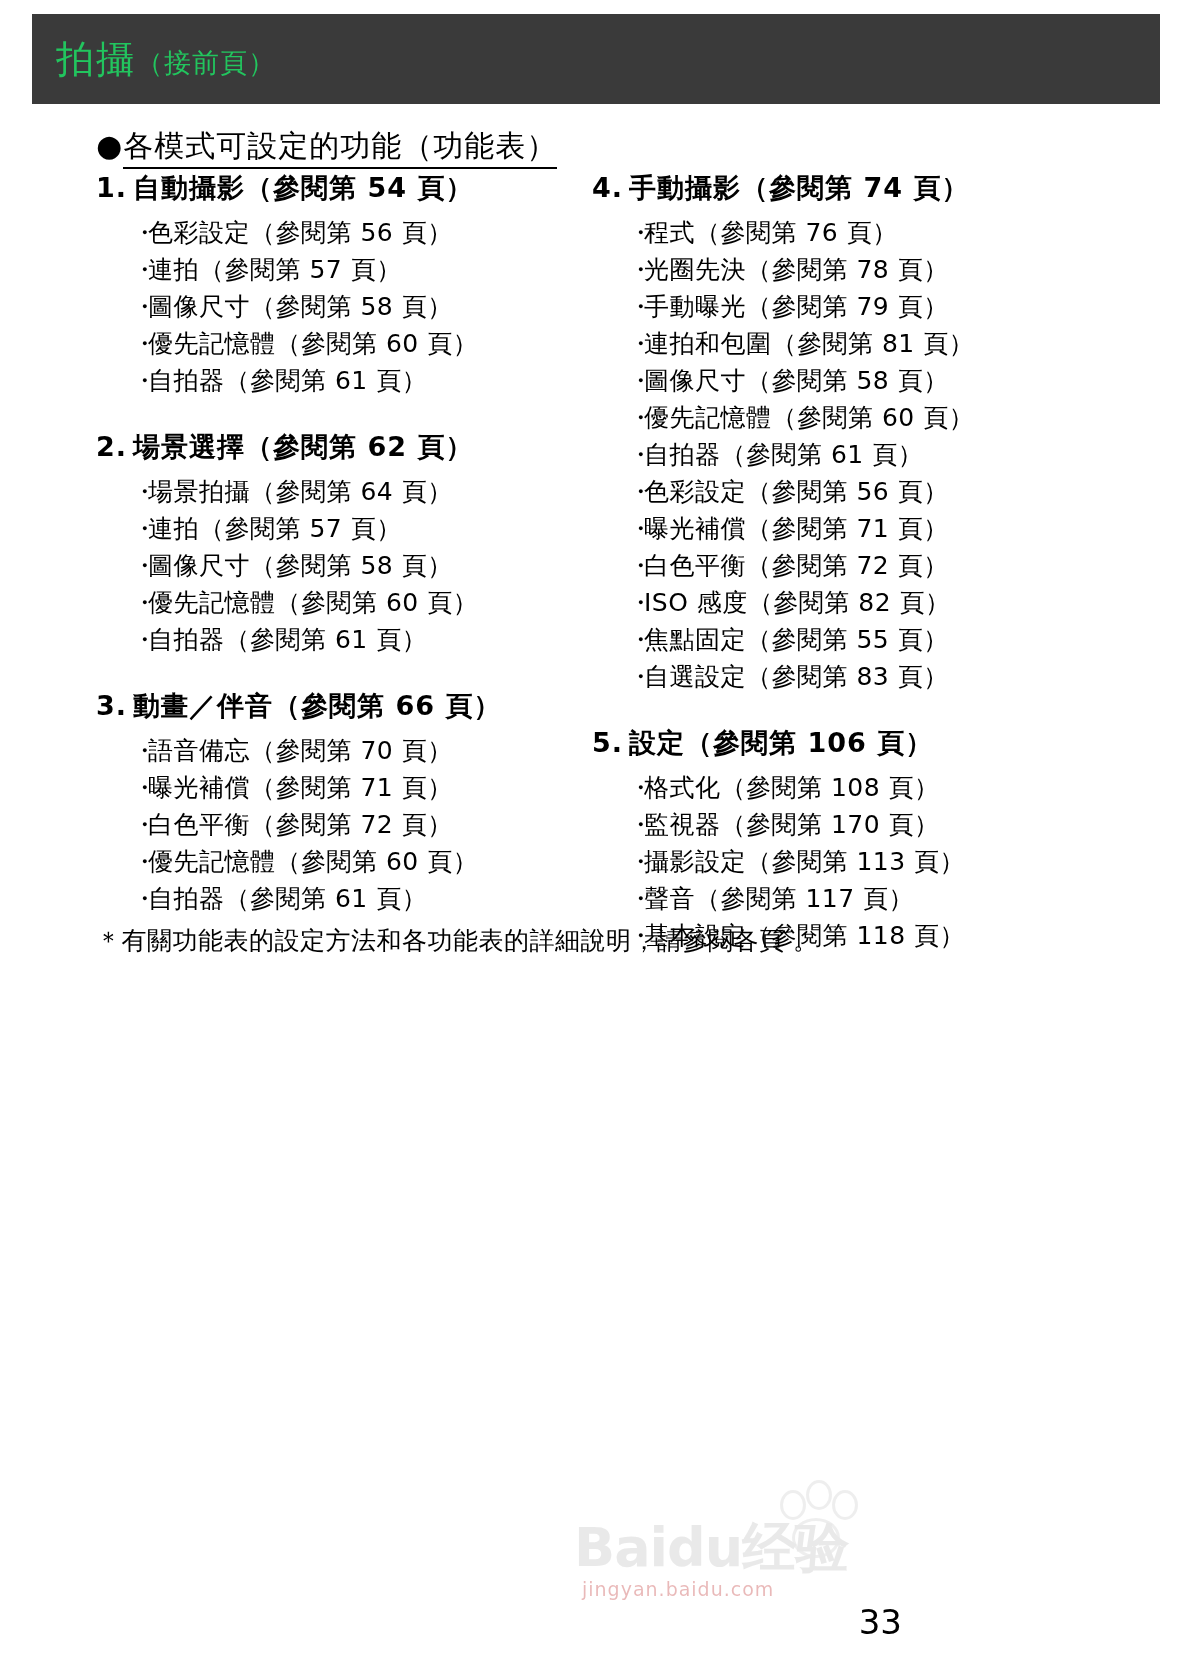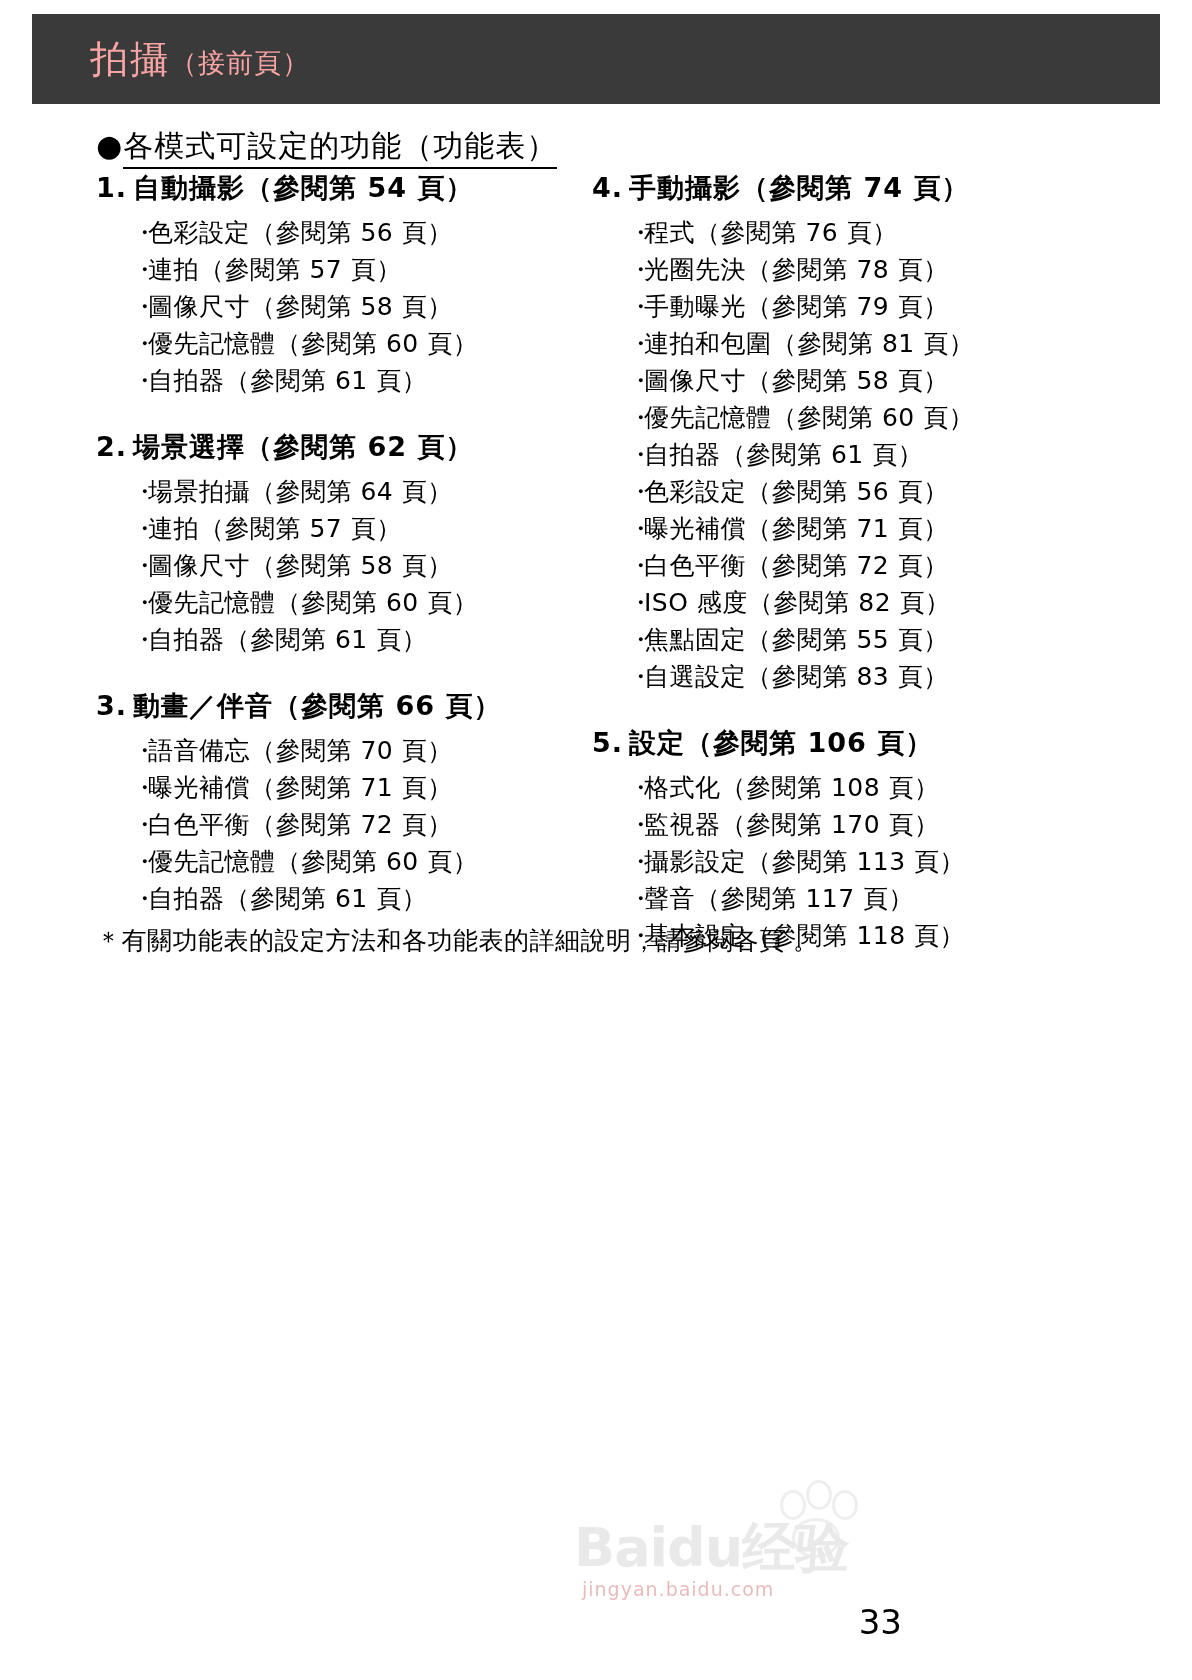--- a/index.html
+++ b/index.html
@@ -21,22 +21,22 @@
     position: absolute;
     left: 32px;
     top: 14px;
     width: 1128px;
     height: 90px;
     background: #3a3a3a;
     display: flex;
     align-items: center;
   }
   .header-title {
-    margin-left: 58px;
-    color: #fca5a5;
+    margin-left: 24px;
+    color: #22c55e;
     font-size: 38px;
     letter-spacing: 2px;
     white-space: nowrap;
   }
   .header-title .sub {
     font-size: 27px;
     letter-spacing: 1px;
   }
 
   

